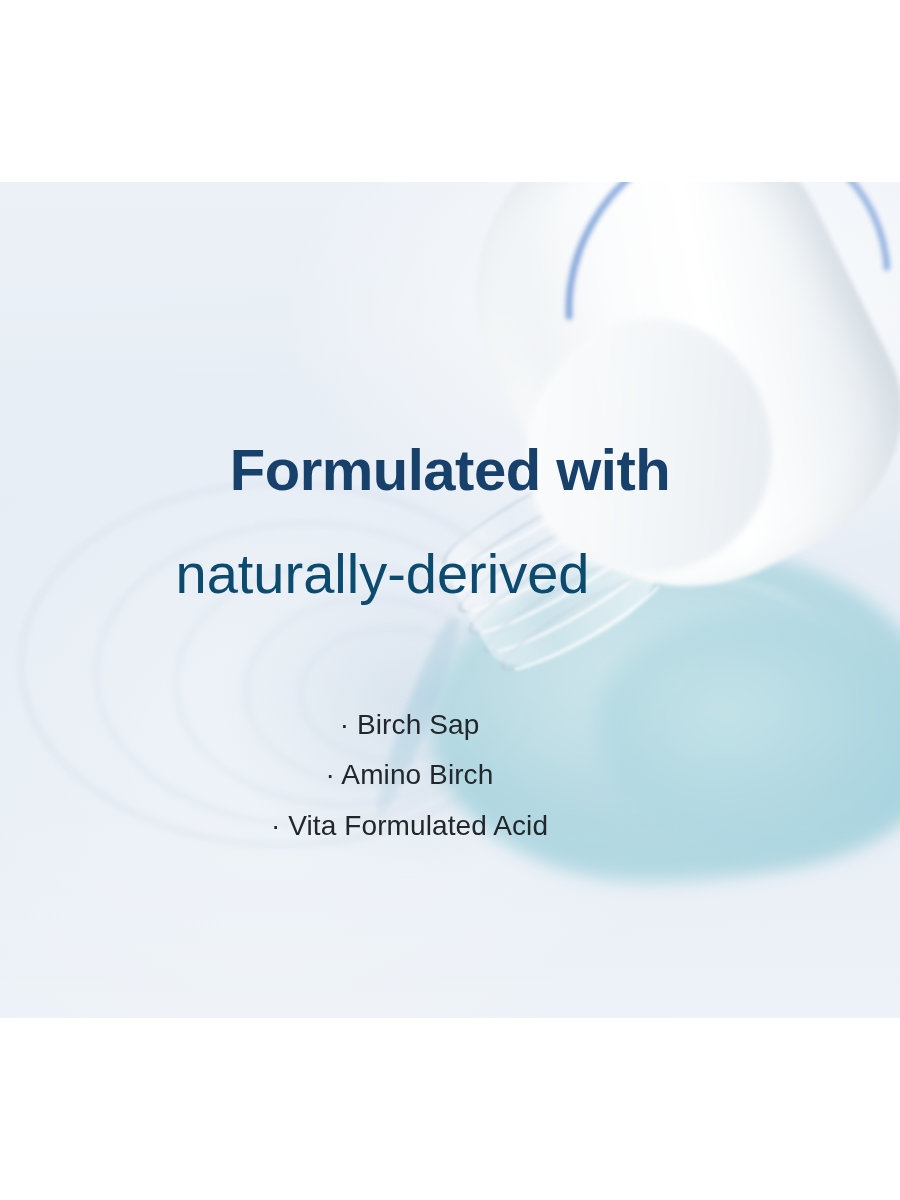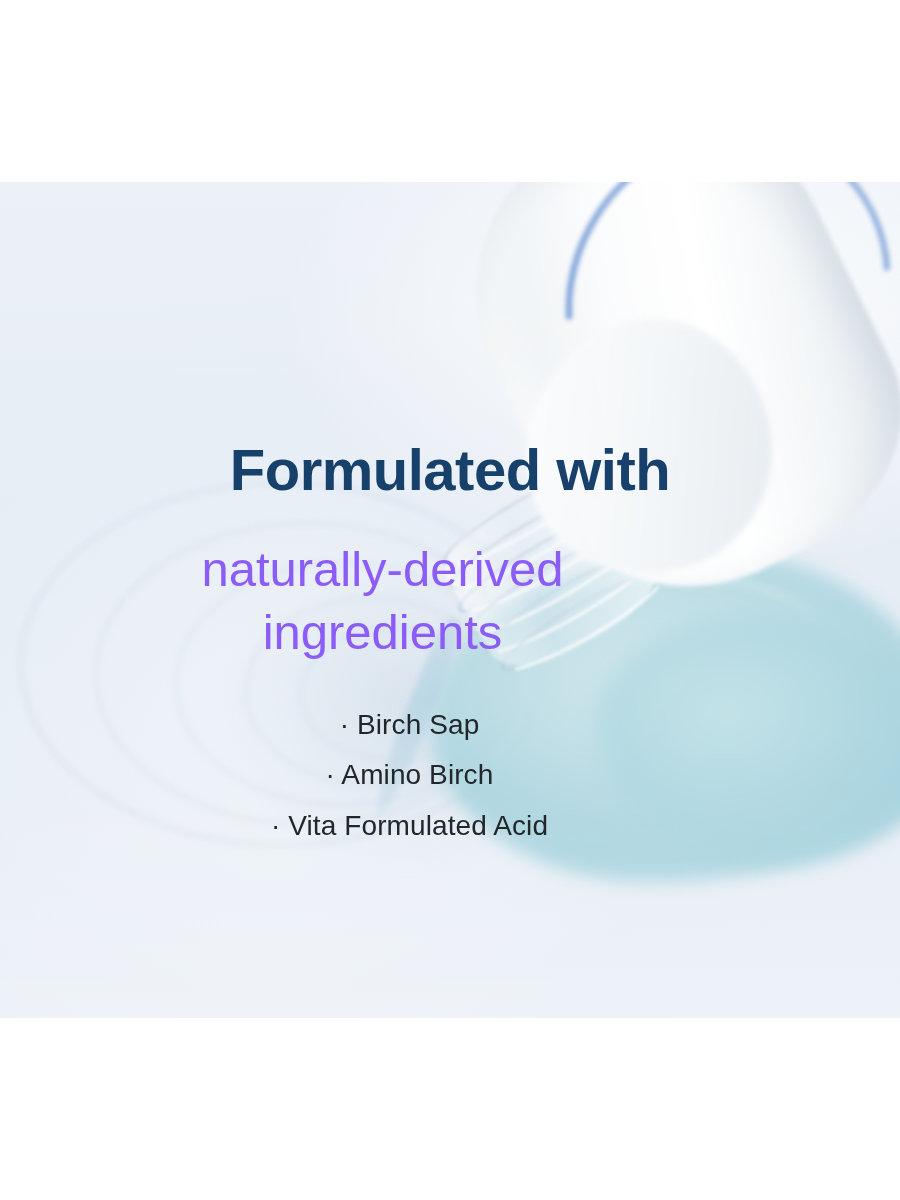--- a/index.html
+++ b/index.html
@@ -227,23 +227,23 @@
     font-weight: 700;
     letter-spacing: -0.5px;
     color: #17406b;
     line-height: 1.05;
   }
   .subhead {
     position: absolute;
     left: 0;
     top: 538px;
     width: 765px;
-    font-size: 49px;
+    font-size: 56px;
     font-weight: 400;
-    color: #8b5cf6;
+    color: #0c4a6e;
     line-height: 1.28;
   }
   .ingredients {
     position: absolute;
     left: 0;
     top: 700px;
     width: 819px;
   }
   .ingredient {
     font-size: 28px;
@@ -293,21 +293,20 @@
 
     <div class="photo-veil"></div>
   </div>
 
   <div class="text-block">
 
     <div class="headline">Formulated with</div>
 
     <div class="subhead">
       <div>naturally-derived</div>
-      <div>ingredients</div>
     </div>
 
     <div class="ingredients">
       <div class="ingredient">
         <span>·</span>
         <span>Birch Sap</span>
       </div>
       <div class="ingredient">
         <span>·</span>
         <span>Amino Birch</span>

